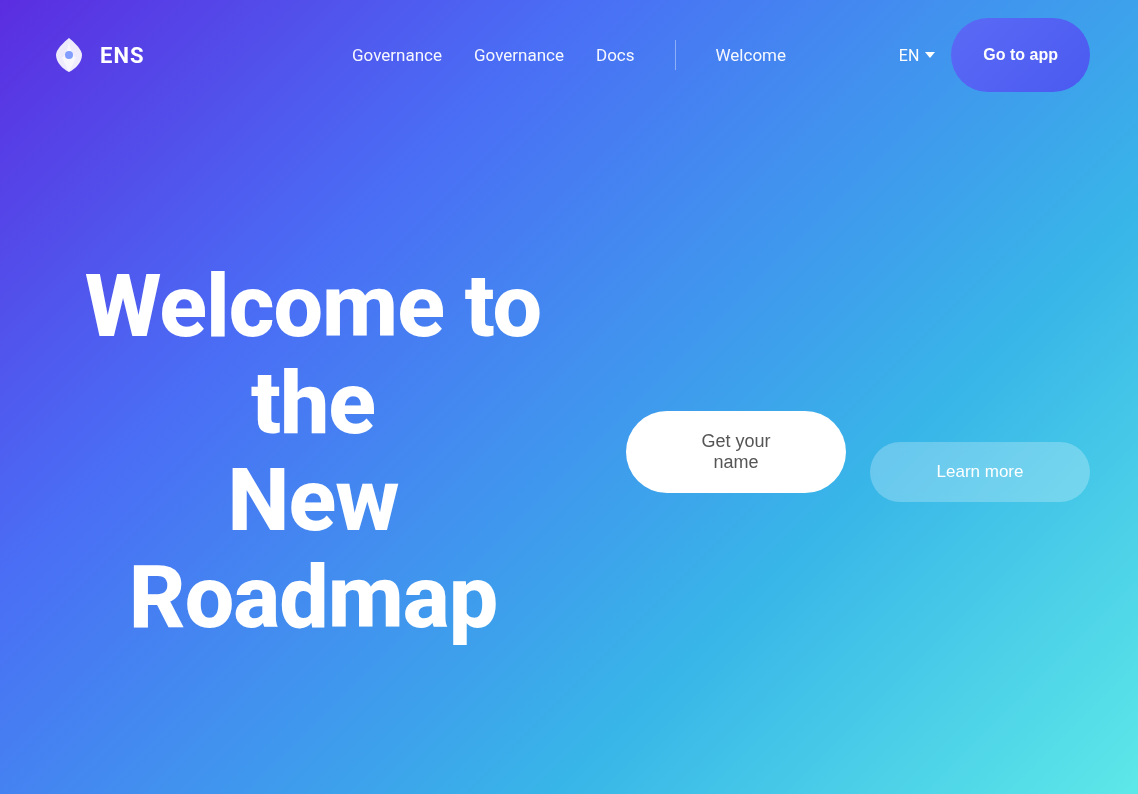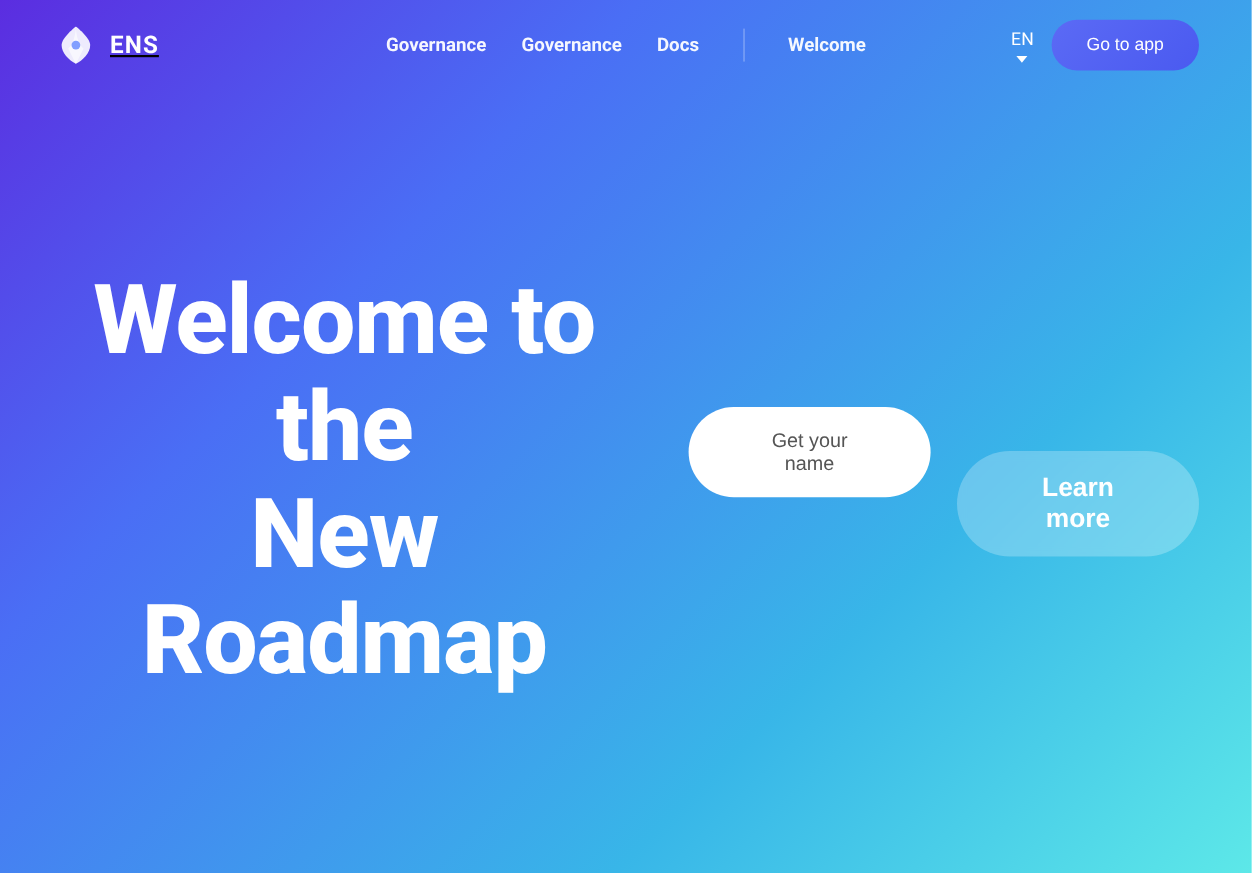--- a/index.html
+++ b/index.html
@@ -31,21 +31,20 @@
       justify-content: space-between;
       padding: 18px 48px;
       position: relative;
       z-index: 10;
     }
 
     .nav-left {
       display: flex;
       align-items: center;
       gap: 12px;
-      text-decoration: underline;
     }
 
     .ens-logo {
       display: flex;
       align-items: center;
       gap: 10px;
       text-decoration: none;
     }
 
     .logo-icon {
@@ -66,21 +65,21 @@
       gap: 32px;
       position: absolute;
       left: 50%;
       transform: translateX(-50%);
     }
 
     .nav-link {
       color: white;
       text-decoration: none;
       font-size: 17px;
-      font-weight: 700;
+      font-weight: 400;
       opacity: 0.95;
       cursor: pointer;
     }
 
     .nav-divider {
       width: 1px;
       height: 30px;
       background: rgba(255,255,255,0.4);
       margin: 0 8px;
     }
@@ -91,40 +90,39 @@
       gap: 16px;
     }
 
     .lang-selector {
       display: flex;
       align-items: center;
       gap: 6px;
       color: white;
       font-size: 16px;
       cursor: pointer;
-      flex-direction: column;
     }
 
     .chevron-down {
       display: inline-block;
       width: 0;
       height: 0;
       border-left: 5px solid transparent;
       border-right: 5px solid transparent;
       border-top: 6px solid white;
     }
 
     .go-to-app-btn {
       background: linear-gradient(135deg, #5b6af5 0%, #4a5af0 100%);
       color: white;
       border: none;
       border-radius: 50px;
-      padding: 14px 32px;
+      padding: 28px 32px;
       font-size: 16px;
-      font-weight: 400;
+      font-weight: 700;
       cursor: pointer;
       white-space: nowrap;
     }
 
     
     .hero {
       flex: 1;
       display: flex;
       flex-direction: row;
       align-items: center;
@@ -138,43 +136,43 @@
       color: white;
       font-size: 88px;
       font-weight: 800;
       line-height: 1.1;
       letter-spacing: -1px;
     }
 
     .hero-buttons {
       display: flex;
       gap: 24px;
-      align-items: flex-start;
+      align-items: center;
     }
 
     .btn-get-name {
       background: white;
       color: #555;
       border: none;
       border-radius: 50px;
       padding: 20px 52px;
       font-size: 18px;
       font-weight: 500;
       cursor: pointer;
       min-width: 220px;
     }
 
     .btn-learn-more {
       background: rgba(255,255,255,0.25);
       color: white;
       border: none;
       border-radius: 50px;
       padding: 20px 52px;
-      font-size: 24px;
-      font-weight: 700;
+      font-size: 17px;
+      font-weight: 400;
       cursor: pointer;
       min-width: 220px;
       backdrop-filter: blur(4px);
       margin-top: 40px;
     }
   </style>
 </head>
 <body>
 
 <div class="page-wrapper">

